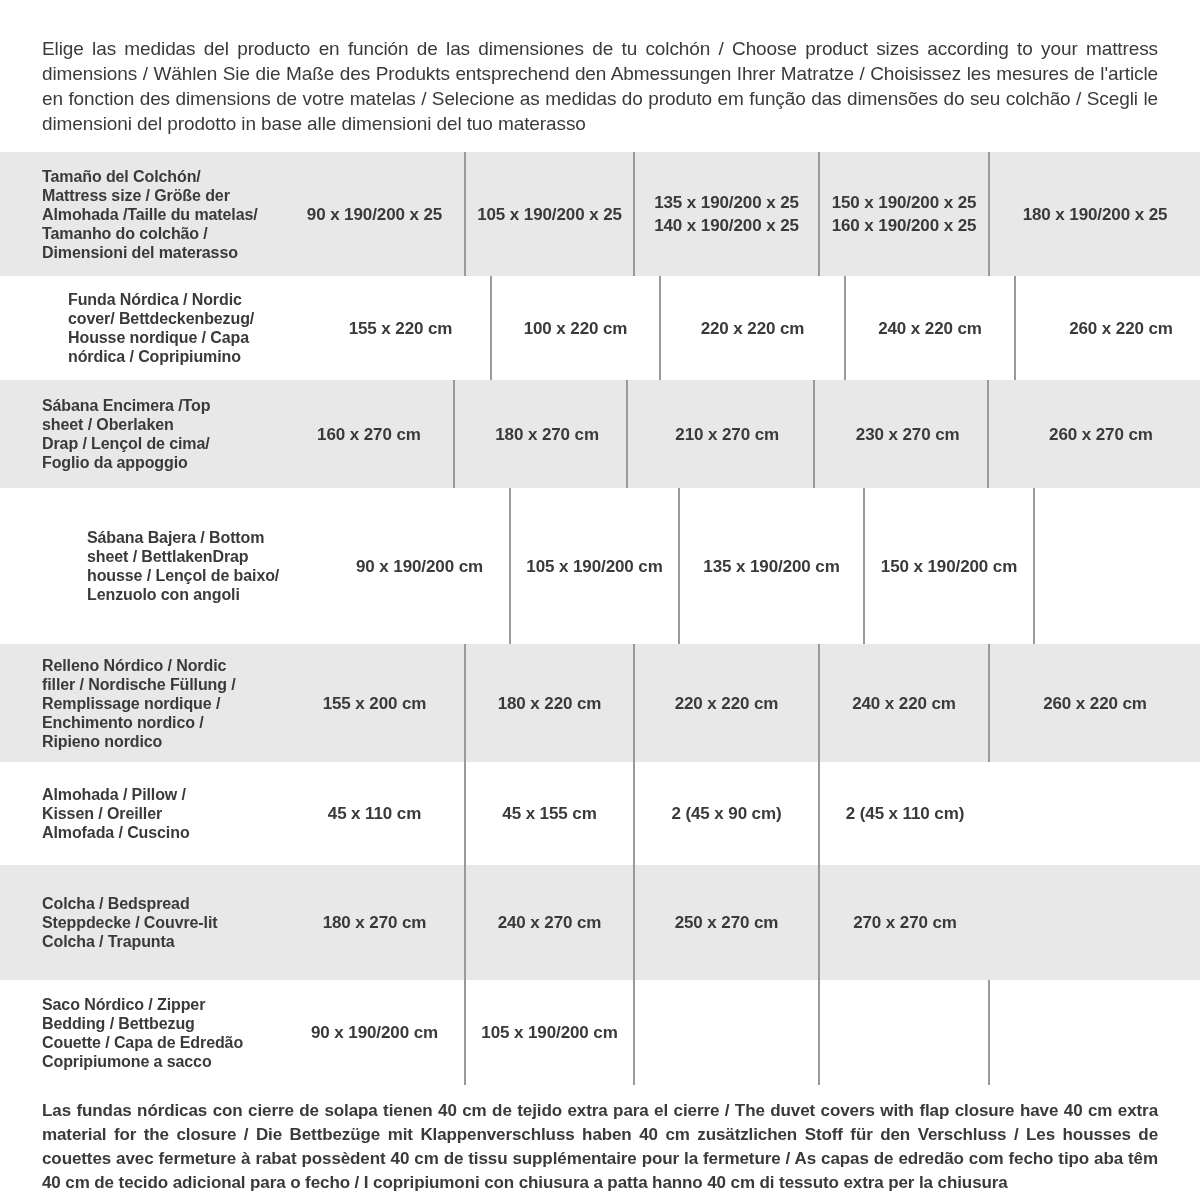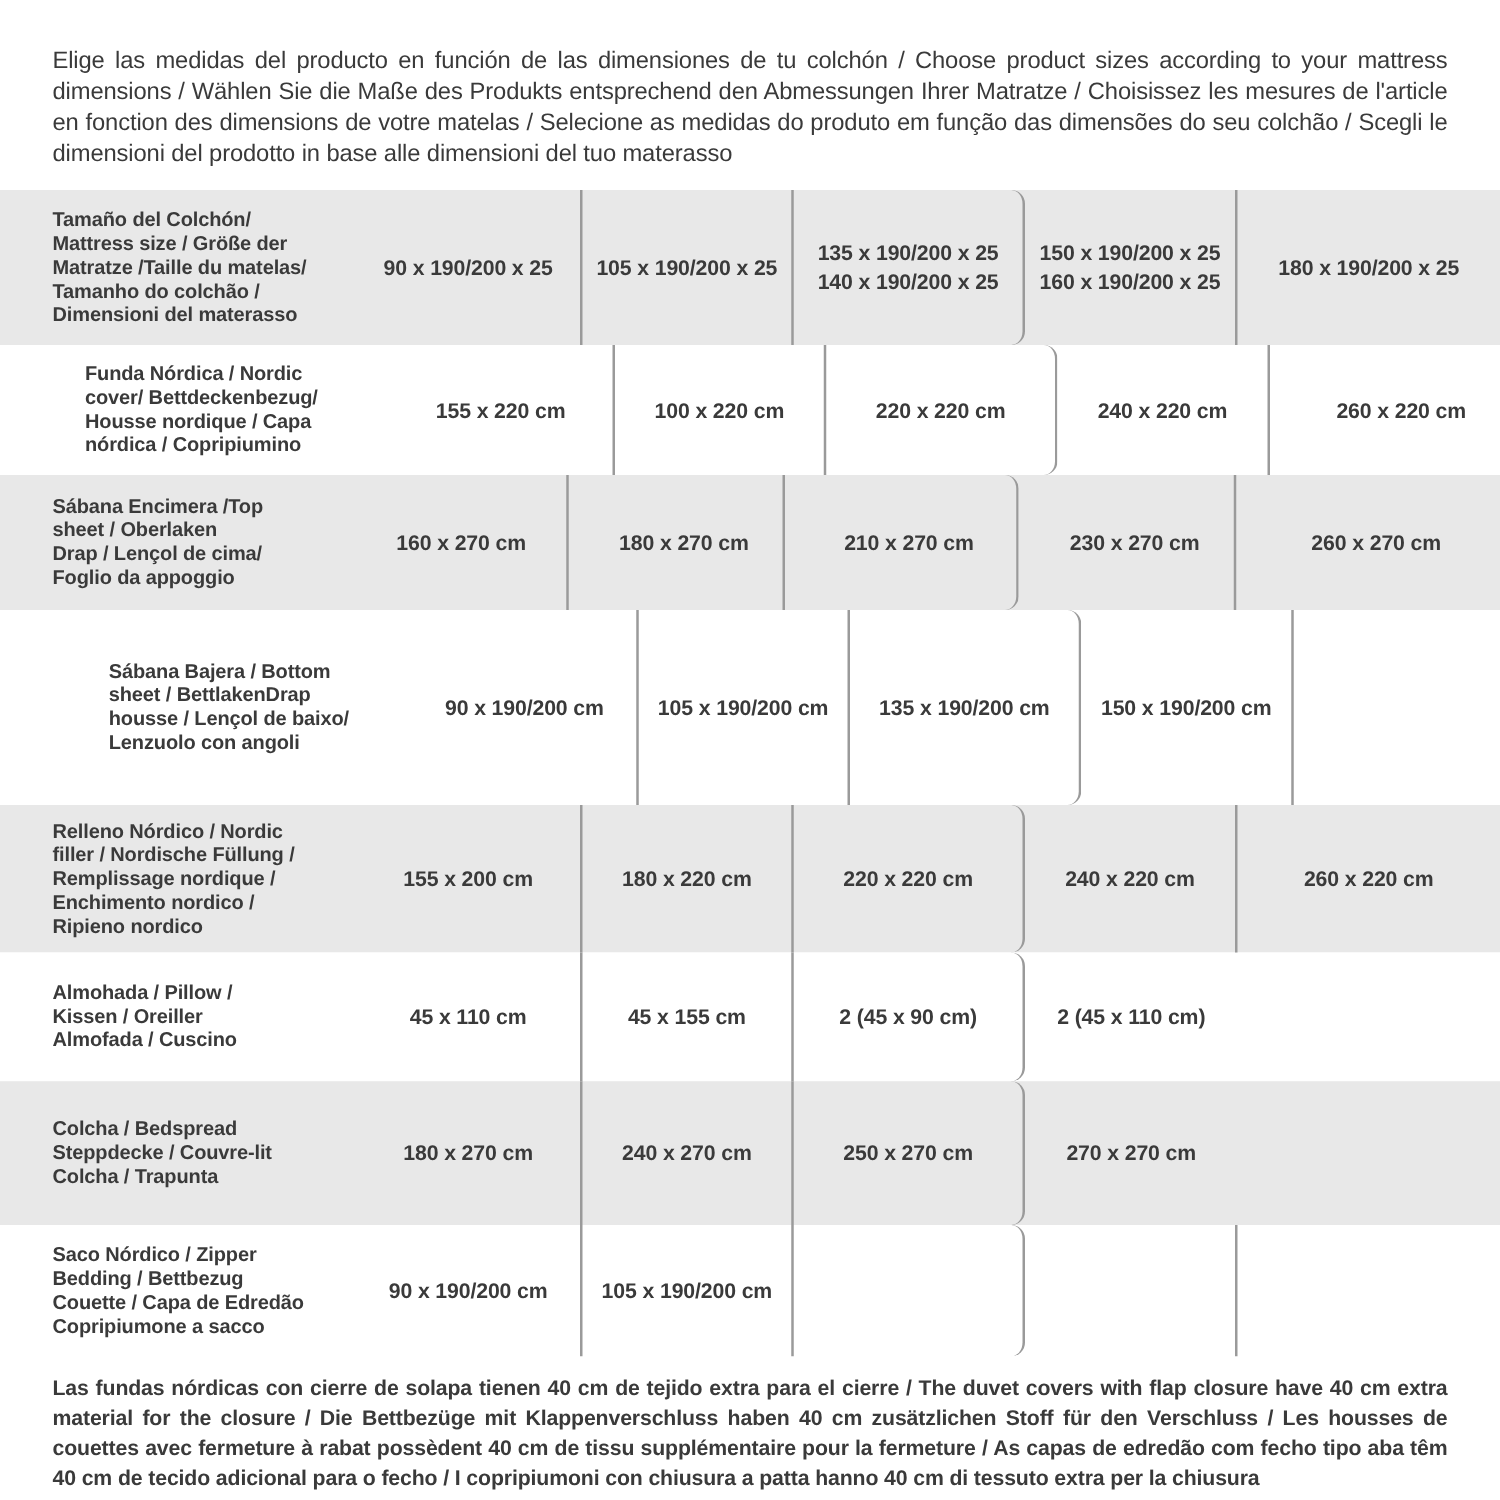--- a/index.html
+++ b/index.html
@@ -57,21 +57,21 @@
     text-align: left;
   }
   .cell.value {
     justify-content: center;
     text-align: center;
     font-size: 17px;
     line-height: 23px;
   }
   .cell:nth-child(2) { width: 181px; }
   .cell:nth-child(3) { width: 169px; }
-  .cell:nth-child(4) { width: 185px; border-radius: 11px; }
+  .cell:nth-child(4) { width: 185px; }
   .cell:nth-child(5) { width: 170px; }
   .cell:nth-child(6) { width: 210px; }
   .cell.sep { border-right: 2px solid #9a9a9a; }
 
   
   .footnote {
     margin: 14px 42px 0 42px;
     font-size: 17px;
     line-height: 24px;
     font-weight: bold;
@@ -81,21 +81,21 @@
 </style>
 </head>
 <body>
 
 <div class="page">
   <p class="intro">Elige las medidas del producto en función de las dimensiones de tu colchón / Choose product sizes according to your mattress dimensions / Wählen Sie die Maße des Produkts entsprechend den Abmessungen Ihrer Matratze / Choisissez les mesures de l'article en fonction des dimensions de votre matelas / Selecione as medidas do produto em função das dimensões do seu colchão / Scegli le dimensioni del prodotto in base alle dimensioni del tuo materasso</p>
   <div class="size-table">
       <div class="row">
         <div class="cell label">Tamaño del Colchón/
 Mattress size / Größe der
-Matratze /Taille du matelas/
+Almohada /Taille du matelas/
 Tamanho do colchão /
 Dimensioni del materasso</div>
         <div class="cell value sep">90 x 190/200 x 25</div>
         <div class="cell value sep">105 x 190/200 x 25</div>
         <div class="cell value sep">135 x 190/200 x 25
 140 x 190/200 x 25</div>
         <div class="cell value sep">150 x 190/200 x 25
 160 x 190/200 x 25</div>
         <div class="cell value">180 x 190/200 x 25</div>
       </div>

